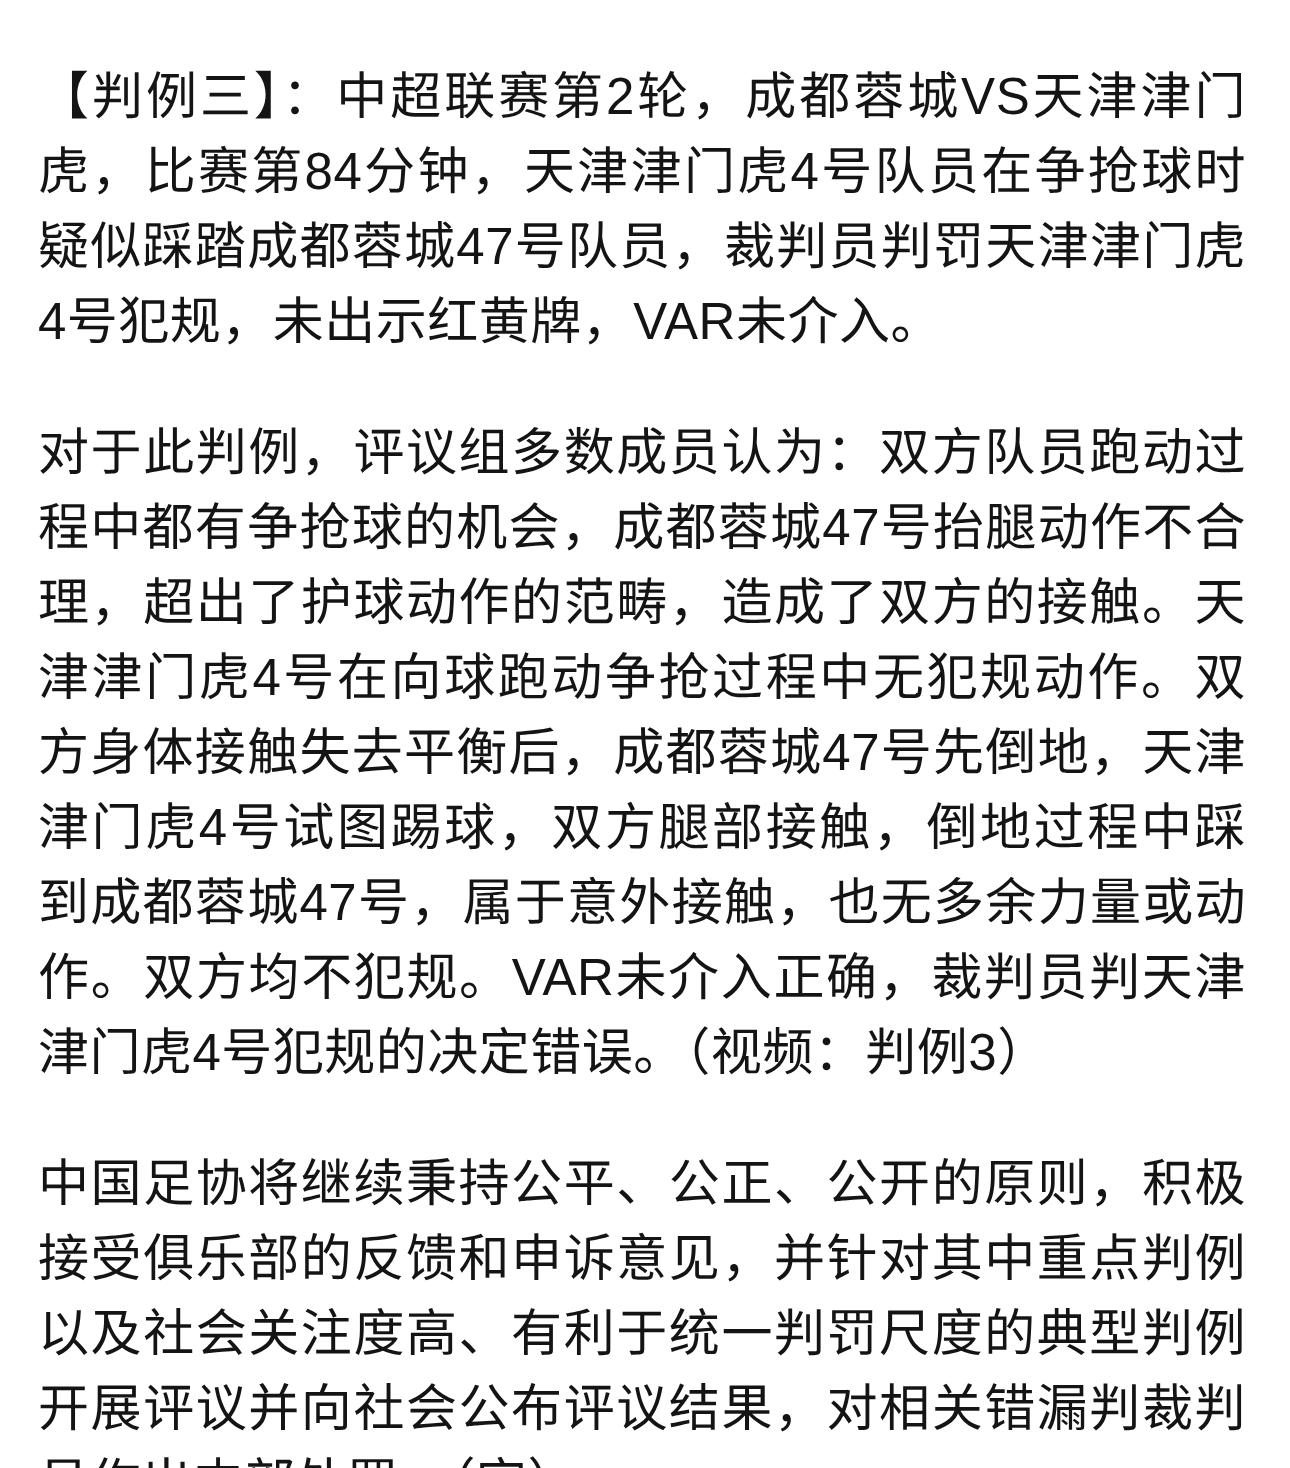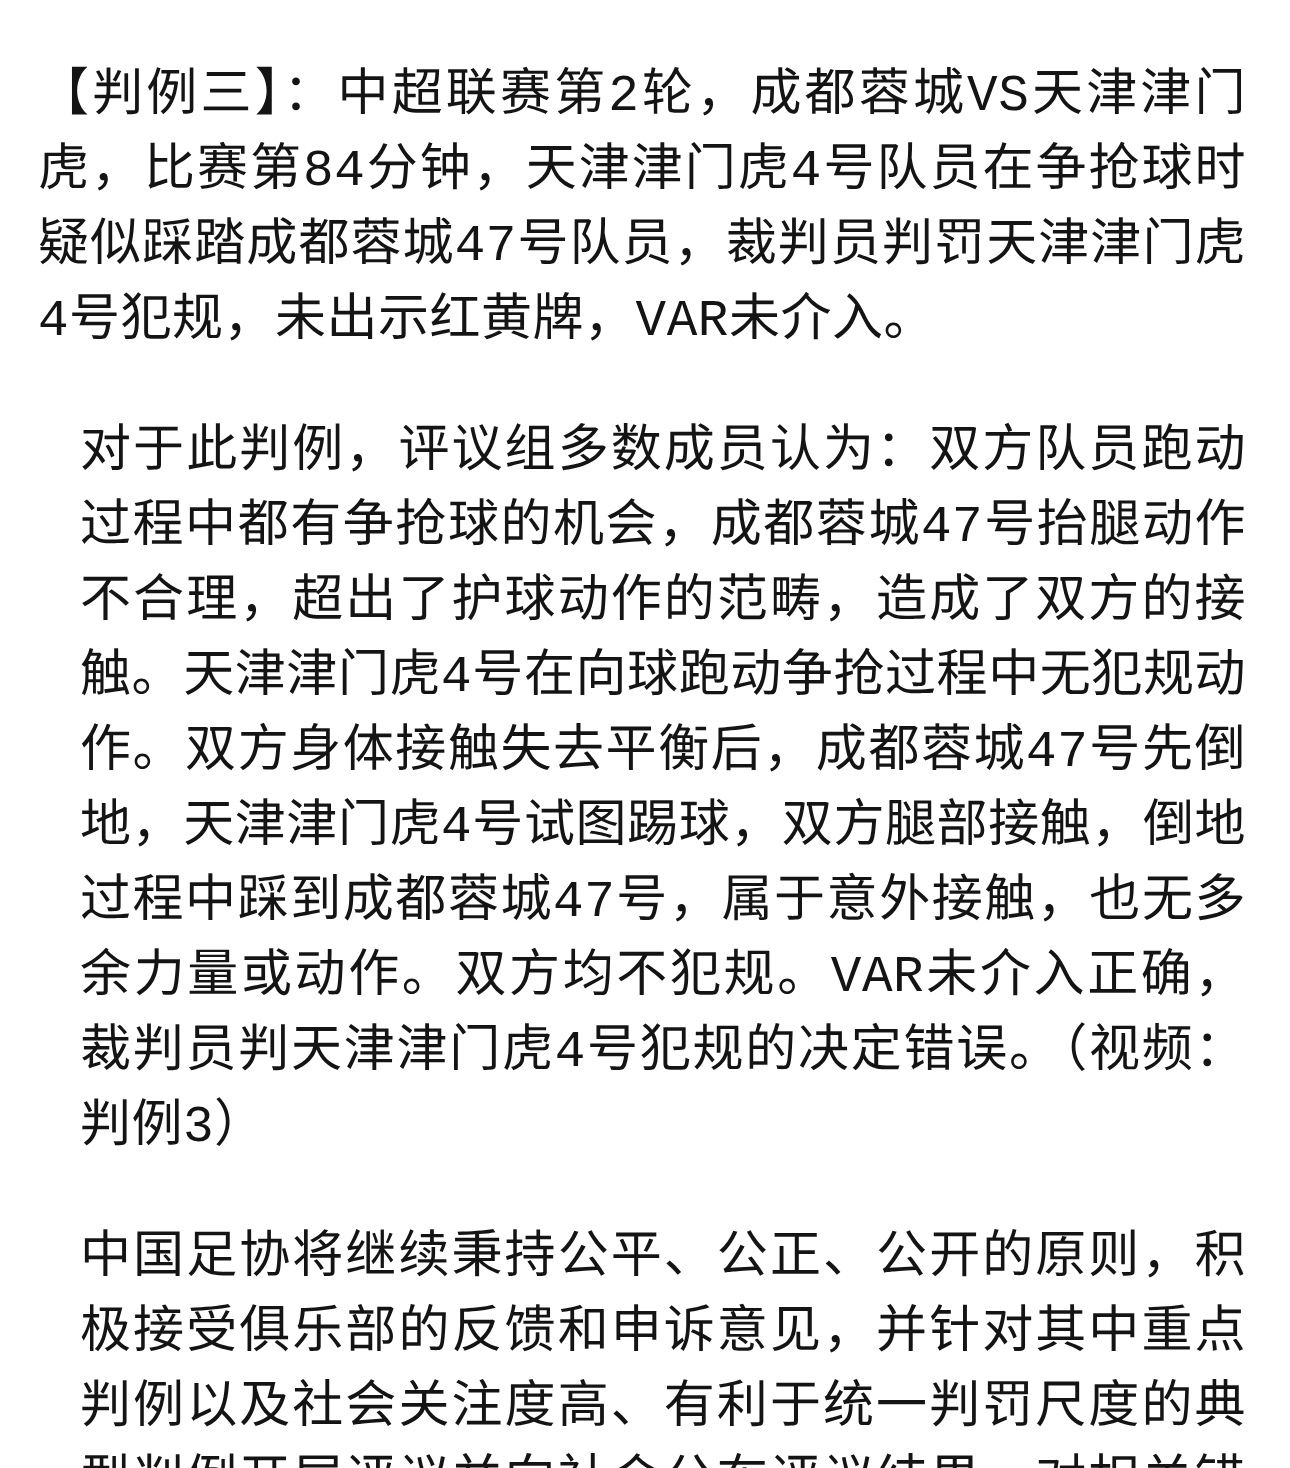--- a/index.html
+++ b/index.html
@@ -14,35 +14,33 @@
     overflow: hidden;
     font-family: "Liberation Sans", "DejaVu Sans", sans-serif;
     color: #1a1a1a;
   }
   .page {
     box-sizing: border-box;
     width: 1290px;
     height: 1468px;
     padding: 60px 44px 0 38px;
     background: #ffffff;
-    font-family: Liberation Mono, monospace;
   }
   .para {
     font-size: 51px;
     line-height: 1.47;
     letter-spacing: 0.5px;
     text-align: justify;
     text-justify: inter-ideograph;
     color: #141414;
     margin: 0;
     word-break: break-all;
   }
   .para + .para {
     margin-top: 56px;
-    margin-left: 42px;
   }
   .para-last {
     
     overflow: hidden;
   }
 </style>
 </head>
 <body>
 
 <div class="page">

